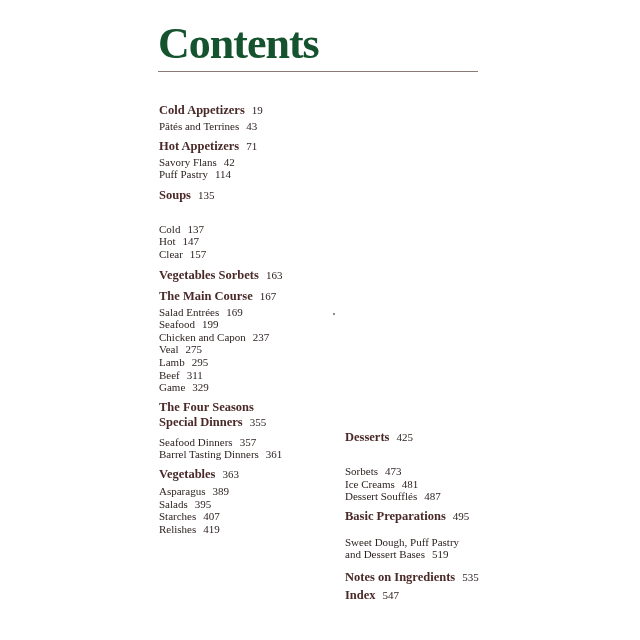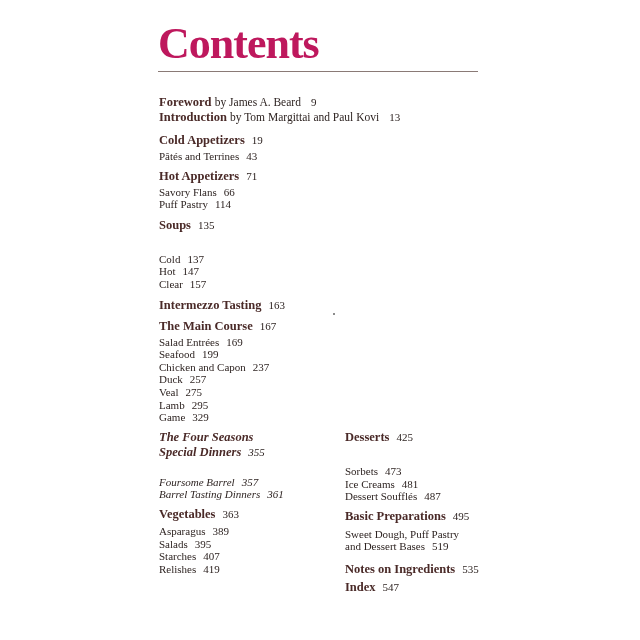--- a/index.html
+++ b/index.html
@@ -1,84 +1,72 @@
 <!DOCTYPE html>
 <html><head>
 <meta charset="utf-8">
 <style>
   html, body { margin:0; padding:0; }
   body { width:640px; height:640px; background:#ffffff; position:relative; overflow:hidden;
          font-family:"Liberation Serif", serif; color:#2e2422; }
   .title { position:absolute; left:158px; top:22px; font-size:44px; font-weight:bold;
-           color:#be185d; letter-spacing:-1px; line-height:1; }
+           color:#14532d; letter-spacing:-1px; line-height:1; }
   .rule { position:absolute; left:158px; top:71px; width:320px; height:1px; background:#8a7a76; }
   .col { position:absolute; }
   .col1 { left:159px; top:95px; }
   .col2 { left:345px; top:430px; }
   .sec { margin-top:6px; }
   .sec:first-child { margin-top:0; }
   .head { font-size:12.5px; font-weight:bold; color:#4a2a28; line-height:15px; }
   .head .pg, .sub .pg { font-weight:normal; color:#2e2422; margin-left:7px; font-size:11px; }
   .head .by { font-weight:normal; color:#2e2422; font-size:11.5px; }
   .sub { font-size:11px; line-height:12.6px; color:#2e2422; }
   .dot { position:absolute; left:333px; top:313px; width:2px; height:2px; background:#666; border-radius:1px; }
 </style>
 </head>
 <body>
 
 <div class="title">Contents</div>
 <div class="rule"></div>
 <div class="dot"></div>
 
 <div class="col col1">
-  <div class="sec">
-    <div class="head">
-      <span>Foreword</span>
-      <span class="by">by James A. Beard</span>
-      <span class="pg">9</span>
-    </div>
-    <div class="head">
-      <span>Introduction</span>
-      <span class="by">by Tom Margittai and Paul Kovi</span>
-      <span class="pg">13</span>
-    </div>
-  </div>
   <div id="left-sections">
       <div class="sec" style="margin-top: 8px;">
         <div class="head" style="margin-bottom: 2px;"><span>Cold Appetizers</span><span class="pg">19</span></div>
         <div class="sub"><span>Pâtés and Terrines</span><span class="pg">43</span></div>
       </div>
       <div class="sec" style="margin-top: 6px;">
         <div class="head" style="margin-bottom: 2px;"><span>Hot Appetizers</span><span class="pg">71</span></div>
-        <div class="sub"><span>Savory Flans</span><span class="pg">66</span></div>
+        <div class="sub"><span>Savory Flans</span><span class="pg">42</span></div>
         <div class="sub"><span>Puff Pastry</span><span class="pg">114</span></div>
       </div>
       <div class="sec" style="margin-top: 7px;">
         <div class="head" style="margin-bottom: 20px;"><span>Soups</span><span class="pg">135</span></div>
         <div class="sub"><span>Cold</span><span class="pg">137</span></div>
         <div class="sub"><span>Hot</span><span class="pg">147</span></div>
         <div class="sub"><span>Clear</span><span class="pg">157</span></div>
       </div>
       <div class="sec" style="margin-top: 7px;">
-        <div class="head" style="margin-bottom: 0px;"><span>Intermezzo Tasting</span><span class="pg">163</span></div>
+        <div class="head" style="margin-bottom: 0px;"><span>Vegetables Sorbets</span><span class="pg">163</span></div>
       </div>
       <div class="sec" style="margin-top: 6px;">
         <div class="head" style="margin-bottom: 2px;"><span>The Main Course</span><span class="pg">167</span></div>
         <div class="sub"><span>Salad Entrées</span><span class="pg">169</span></div>
         <div class="sub"><span>Seafood</span><span class="pg">199</span></div>
         <div class="sub"><span>Chicken and Capon</span><span class="pg">237</span></div>
-        <div class="sub"><span>Duck</span><span class="pg">257</span></div>
         <div class="sub"><span>Veal</span><span class="pg">275</span></div>
         <div class="sub"><span>Lamb</span><span class="pg">295</span></div>
+        <div class="sub"><span>Beef</span><span class="pg">311</span></div>
         <div class="sub"><span>Game</span><span class="pg">329</span></div>
       </div>
-      <div class="sec" style="margin-top: 6px; font-style: italic;">
+      <div class="sec" style="margin-top: 6px;">
         <div class="head">The Four Seasons</div>
-        <div class="head" style="margin-bottom: 16px;"><span>Special Dinners</span><span class="pg">355</span></div>
-        <div class="sub"><span>Foursome Barrel</span><span class="pg">357</span></div>
+        <div class="head" style="margin-bottom: 6px;"><span>Special Dinners</span><span class="pg">355</span></div>
+        <div class="sub"><span>Seafood Dinners</span><span class="pg">357</span></div>
         <div class="sub"><span>Barrel Tasting Dinners</span><span class="pg">361</span></div>
       </div>
       <div class="sec" style="margin-top: 6px;">
         <div class="head" style="margin-bottom: 3px;"><span>Vegetables</span><span class="pg">363</span></div>
         <div class="sub"><span>Asparagus</span><span class="pg">389</span></div>
         <div class="sub"><span>Salads</span><span class="pg">395</span></div>
         <div class="sub"><span>Starches</span><span class="pg">407</span></div>
         <div class="sub"><span>Relishes</span><span class="pg">419</span></div>
       </div>
     </div>
@@ -86,21 +74,21 @@
 
 <div class="col col2">
   <div id="right-sections">
       <div class="sec" style="margin-top: 0px;">
         <div class="head" style="margin-bottom: 20px;"><span>Desserts</span><span class="pg">425</span></div>
         <div class="sub"><span>Sorbets</span><span class="pg">473</span></div>
         <div class="sub"><span>Ice Creams</span><span class="pg">481</span></div>
         <div class="sub"><span>Dessert Soufflés</span><span class="pg">487</span></div>
       </div>
       <div class="sec" style="margin-top: 6px;">
-        <div class="head" style="margin-bottom: 4px;"><span>Basic Preparations</span><span class="pg">495</span></div>
+        <div class="head" style="margin-bottom: 12px;"><span>Basic Preparations</span><span class="pg">495</span></div>
         <div class="sub"><span>Sweet Dough, Puff Pastry</span><span class="pg"></span></div>
         <div class="sub"><span>and Dessert Bases</span><span class="pg">519</span></div>
       </div>
       <div class="sec" style="margin-top: 9px;">
         <div class="head" style="margin-bottom: 0px;"><span>Notes on Ingredients</span><span class="pg">535</span></div>
       </div>
       <div class="sec" style="margin-top: 3px;">
         <div class="head" style="margin-bottom: 0px;"><span>Index</span><span class="pg">547</span></div>
       </div>
     </div>

